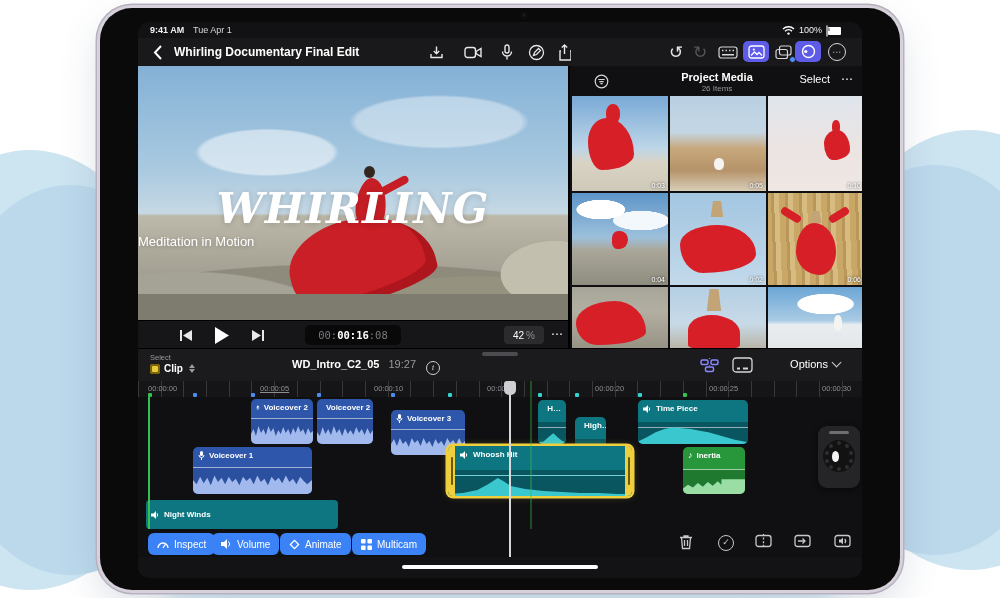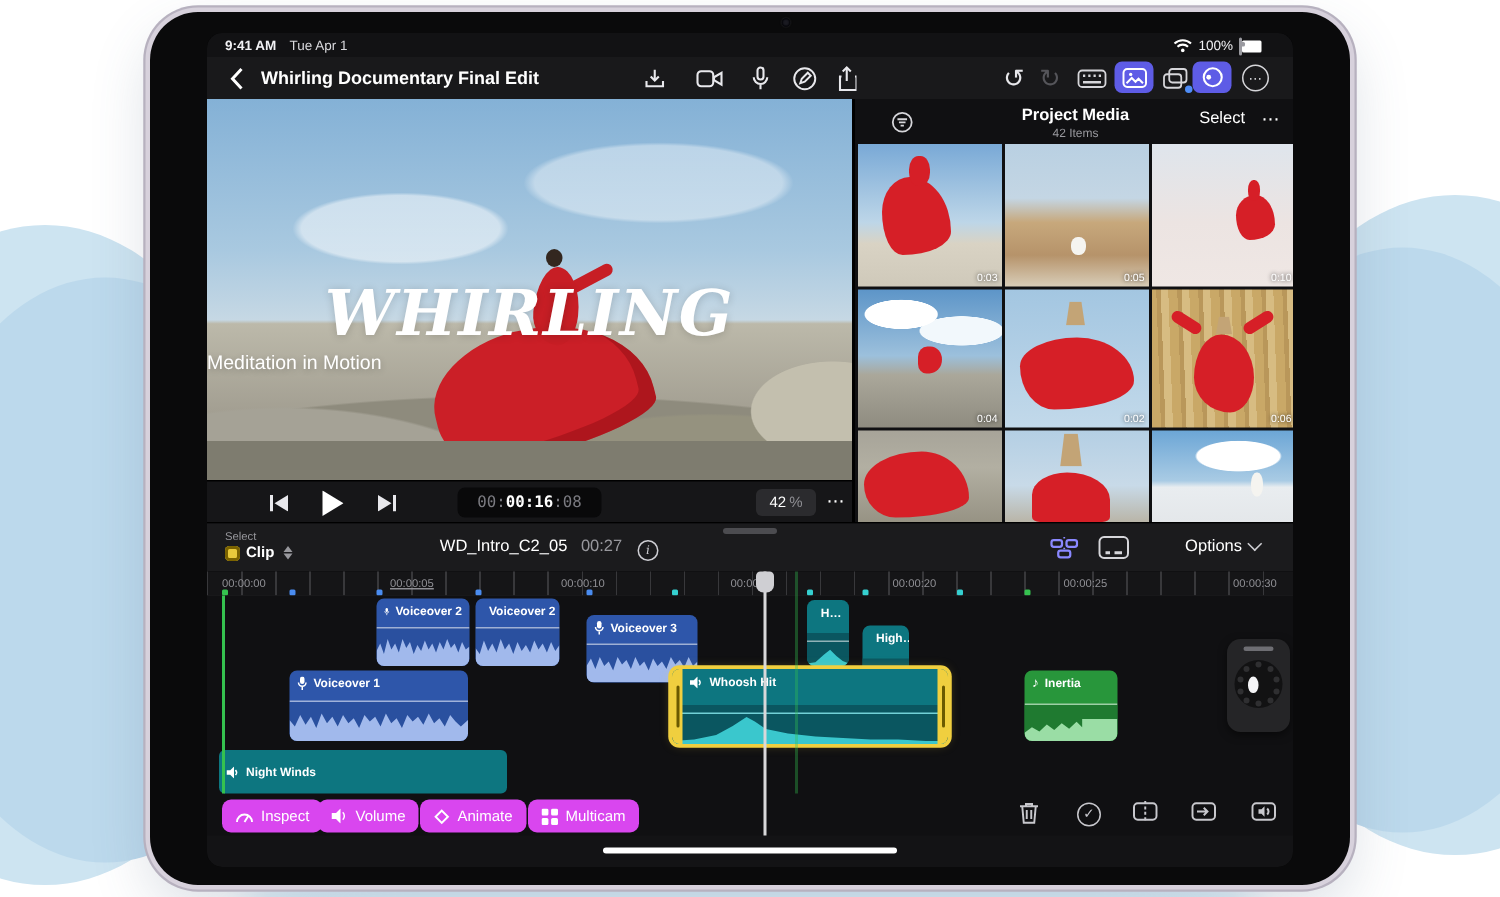--- a/index.html
+++ b/index.html
@@ -89,21 +89,21 @@
   .tl{position:absolute;left:0;top:326px;width:724px;height:230px;background:#131315;border-top:1px solid #000;}
   .tl-head{position:absolute;left:0;top:0;width:100%;height:32px;background:#1b1b1d;border-bottom:1px solid #000;}
   .grip{position:absolute;left:344px;top:3px;width:36px;height:4px;border-radius:2px;background:#4c4c50;}
   .sel-lbl{position:absolute;left:12px;top:4px;font-size:7.5px;color:#98989d;}
   .clip-pick{position:absolute;left:12px;top:14px;display:flex;align-items:center;gap:4px;color:#fff;font-size:10px;font-weight:bold;}
   .clip-sw{width:10px;height:10px;border-radius:3px;background:#e8c93c;box-shadow:inset 0 0 0 2px #7a6200;}
   .updown{display:inline-flex;flex-direction:column;gap:1px;margin-left:2px;}
   .updown b{width:0;height:0;border-left:3px solid transparent;border-right:3px solid transparent;}
   .updown .up{border-bottom:4px solid #98989d;} .updown .dn{border-top:4px solid #98989d;}
   .tl-center{position:absolute;left:0;top:9px;width:63%;text-align:center;color:#fff;font-size:11px;}
-  .tl-center .nm{font-weight:normal;} .tl-center .du{color:#98989d;margin-left:6px;}
+  .tl-center .nm{font-weight:bold;} .tl-center .du{color:#98989d;margin-left:6px;}
   .info-ic{display:inline-block;width:12px;height:12px;border:1px solid #cfcfd4;border-radius:50%;color:#cfcfd4;
            font-size:8px;line-height:12px;text-align:center;vertical-align:-2px;margin-left:7px;font-family:"DejaVu Serif",serif;font-style:italic;}
   .options{position:absolute;right:22px;top:9px;color:#fff;font-size:11px;display:flex;align-items:center;gap:5px;}
   .chev{width:6px;height:6px;border-right:1.6px solid #cfcfd4;border-bottom:1.6px solid #cfcfd4;transform:rotate(45deg);margin-top:-3px;}
 
   .ruler{position:absolute;left:0;top:32px;width:100%;height:16px;background:#151517;border-bottom:1px solid #2c2c2e;
          background-image:repeating-linear-gradient(90deg,#38383b 0 1px,rgba(0,0,0,0) 1px 22.7px);}
   .rlabel{position:absolute;top:3px;font-size:7.5px;color:#8e8e93;white-space:nowrap;}
   .mdot{position:absolute;width:4px;height:4px;border-radius:1px;}
 
@@ -127,21 +127,21 @@
   .gline{position:absolute;width:2px;background:#35c24f;z-index:2;}
 
   .jog{position:absolute;left:680px;top:77px;width:42px;height:62px;background:#252527;border-radius:9px;
        box-shadow:0 2px 6px rgba(0,0,0,.5);z-index:8;}
   .jog .bar{position:absolute;left:11px;top:5px;width:20px;height:3px;border-radius:2px;background:#6e6e73;}
   .jog .dial{position:absolute;left:5px;top:14px;width:32px;height:32px;border-radius:50%;background:#121213;}
   .jog .dot{position:absolute;width:4px;height:4px;border-radius:50%;background:#2f2f31;}
   .jog .mark{position:absolute;left:9px;top:11px;width:7px;height:11px;background:#f4f4f6;border-radius:50% 50% 45% 45%;}
 
   .bbar{position:absolute;left:0;top:184px;width:100%;height:28px;}
-  .bbtn{position:absolute;top:0;height:22px;background:#d946ef;border-radius:6px;display:flex;align-items:center;
+  .bbtn{position:absolute;top:0;height:22px;background:#3b82f6;border-radius:6px;display:flex;align-items:center;
         gap:5px;padding:0 9px;color:#fff;font-size:10px;}
   .ric{position:absolute;top:1px;}
   .home{position:absolute;left:264px;top:543px;width:196px;height:4px;border-radius:2.5px;background:#fff;z-index:10;}
 
   .checkc{width:14px;height:14px;border:1.3px solid #c8c8cd;border-radius:50%;color:#c8c8cd;font-size:9px;line-height:13px;text-align:center;}
   .dots3{color:#fff;font-size:12px;letter-spacing:1px;}
   .morec{width:16px;height:16px;border:1.3px solid #d6d6da;border-radius:50%;color:#d6d6da;font-size:9px;line-height:14px;text-align:center;letter-spacing:.5px;}
 </style>
 </head>
 <body>
@@ -290,21 +290,21 @@
 
       <div class="media">
         <div class="m-head">
           <span class="icbtn" style="left:22px;top:6px;width:18px;height:18px;">
             <svg width="15" height="15" viewBox="0 0 15 15" stroke="#d6d6da" stroke-width="1.2" fill="none">
                 <circle cx="7.5" cy="7.5" r="6.3"></circle>
                 <path d="M4.3 5.5h6.4M5.3 7.6h4.4M6.4 9.7h2.2"></path>
               </svg>
           </span>
           <span class="m-title">Project Media</span>
-          <span class="m-sub">42 Items</span>
+          <span class="m-sub">26 Items</span>
           <span class="m-select">Select</span>
           <span class="abs dots3" style="right:10px;top:6px;">⋯</span>
         </div>
 
         <div class="tile th1" style="left:2px;top:30px;height:95px;">
           <span class="red-blob" style="left:16px;top:22px;width:46px;height:52px;border-radius:40% 60% 70% 30%/45% 70% 30% 55%;"></span>
           <span class="red-blob" style="left:34px;top:8px;width:14px;height:20px;border-radius:45%;"></span>
           <span class="dur">0:03</span>
         </div>
         <div class="tile th2" style="left:100px;top:30px;height:95px;">
@@ -353,21 +353,21 @@
           <span class="clip-pick">
             <i class="clip-sw"></i>
             <span>Clip</span>
             <span class="updown">
                 <b class="up"></b>
                 <b class="dn"></b>
               </span>
           </span>
           <span class="tl-center">
             <span class="nm">WD_Intro_C2_05</span>
-            <span class="du">00:27</span>
+            <span class="du">19:27</span>
             <span class="info-ic">i</span>
           </span>
           <span class="icbtn" style="right:142px;left:auto;top:7px;width:22px;height:18px;">
             <svg width="19" height="15" viewBox="0 0 19 15" stroke="#8a88ff" stroke-width="1.5" fill="none">
                 <rect x="1" y="2" width="7" height="4.5" rx="1.5"></rect>
                 <rect x="11" y="2" width="7" height="4.5" rx="1.5"></rect>
                 <rect x="5.5" y="9" width="8" height="4.5" rx="1.5"></rect>
                 <path d="M9.5 0v1M9.5 7.2v1" stroke-width="1.2"></path>
               </svg>
           </span>
@@ -481,20 +481,36 @@
                   <polygon points="0,2.5 2.5,2.5 5,0 5,8 2.5,5.5 0,5.5" fill="#fff"></polygon>
                   <path d="M6 2.3a2.6 2.6 0 0 1 0 3.4" stroke="#fff" fill="none"></path>
                 </svg>
                 <span>High…</span>
               </div>
             <div class="wz" style="height:22px;"></div>
               <span class="vol" style="bottom:16px;"></span>
             <div class="wave" style="height:20px;">
                 <svg viewBox="0 0 100 24" preserveAspectRatio="none">
                   <polygon points="0,24 0,22 12,20 25,14 38,18 50,12 62,17 75,13 88,19 100,22 100,24" fill="#3ac7cd"></polygon>
+                </svg>
+              </div>
+          </div>
+          <div class="clip c-teal" style="left:500px;top:3px;width:110px;height:44px;">
+            <div class="head">
+                <svg width="9" height="8" viewBox="0 0 9 8">
+                  <polygon points="0,2.5 2.5,2.5 5,0 5,8 2.5,5.5 0,5.5" fill="#fff"></polygon>
+                  <path d="M6 2.3a2.6 2.6 0 0 1 0 3.4" stroke="#fff" fill="none"></path>
+                </svg>
+                <span>Time Piece</span>
+              </div>
+            <div class="wz" style="height:22px;"></div>
+              <span class="vol" style="bottom:16px;"></span>
+            <div class="wave" style="height:20px;">
+                <svg viewBox="0 0 100 24" preserveAspectRatio="none">
+                  <polygon points="0,24 0,21 8,16 16,10 24,6 32,4 40,5 48,6 56,8 64,10 72,13 80,16 88,19 100,22 100,24" fill="#3ac7cd"></polygon>
                 </svg>
               </div>
           </div>
 
           <div class="clip c-blue" style="left:55px;top:50px;width:119px;height:47px;">
             <div class="head">
                 <svg width="7" height="10" viewBox="0 0 7 10">
                   <rect x="2" y="0" width="3" height="5" rx="1.5" fill="#fff"></rect>
                   <path d="M1 4a2.5 2.5 0 0 0 5 0" stroke="#fff" fill="none"></path>
                   <path d="M3.5 7v2" stroke="#fff"></path>

